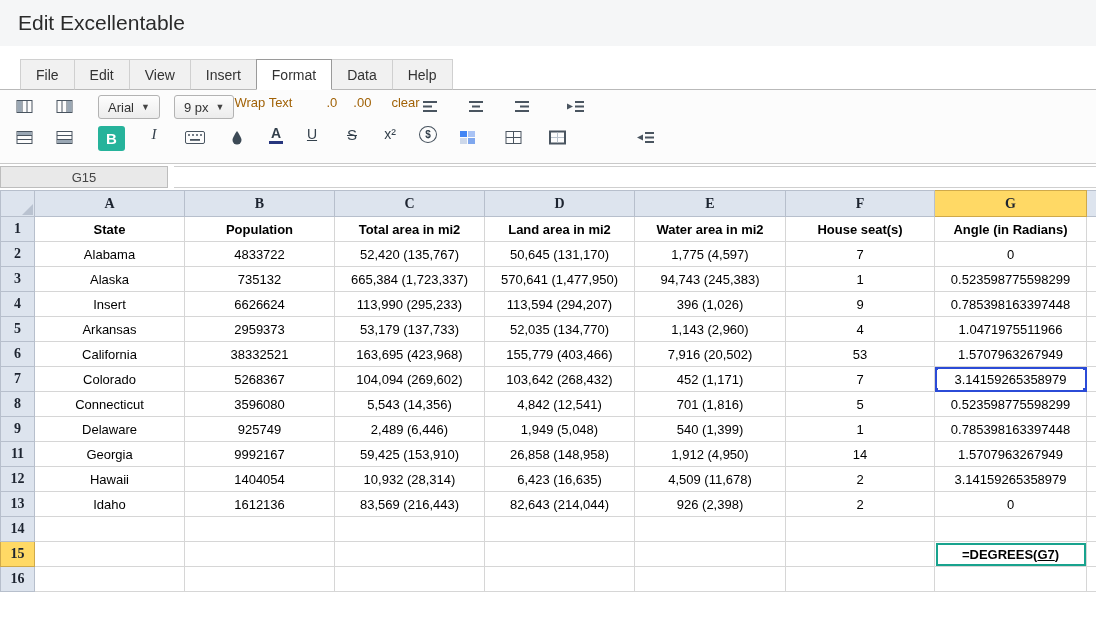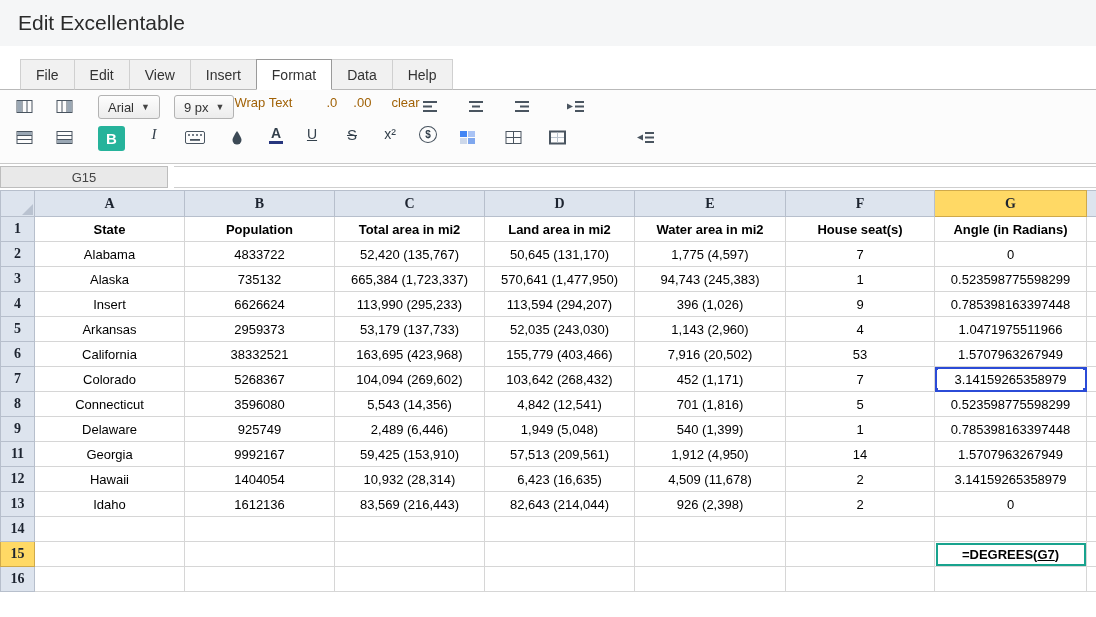--- a/index.html
+++ b/index.html
@@ -345,21 +345,21 @@
         <td>396 (1,026)</td>
         <td>9</td>
         <td class="col-g">0.785398163397448</td>
         <td></td>
       </tr>
       <tr>
         <th>5</th>
         <td>Arkansas</td>
         <td>2959373</td>
         <td>53,179 (137,733)</td>
-        <td>52,035 (243,030)</td>
+        <td>52,035 (134,770)</td>
         <td>1,143 (2,960)</td>
         <td>4</td>
         <td class="col-g">1.0471975511966</td>
         <td></td>
       </tr>
       <tr>
         <th>6</th>
         <td>California</td>
         <td>38332521</td>
         <td>163,695 (423,968)</td>
@@ -400,21 +400,21 @@
         <td>540 (1,399)</td>
         <td>1</td>
         <td class="col-g">0.785398163397448</td>
         <td></td>
       </tr>
       <tr>
         <th>11</th>
         <td>Georgia</td>
         <td>9992167</td>
         <td>59,425 (153,910)</td>
-        <td>57,513 (209,561)</td>
+        <td>26,858 (148,958)</td>
         <td>1,912 (4,950)</td>
         <td>14</td>
         <td class="col-g">1.5707963267949</td>
         <td></td>
       </tr>
       <tr>
         <th>12</th>
         <td>Hawaii</td>
         <td>1404054</td>
         <td>10,932 (28,314)</td>

